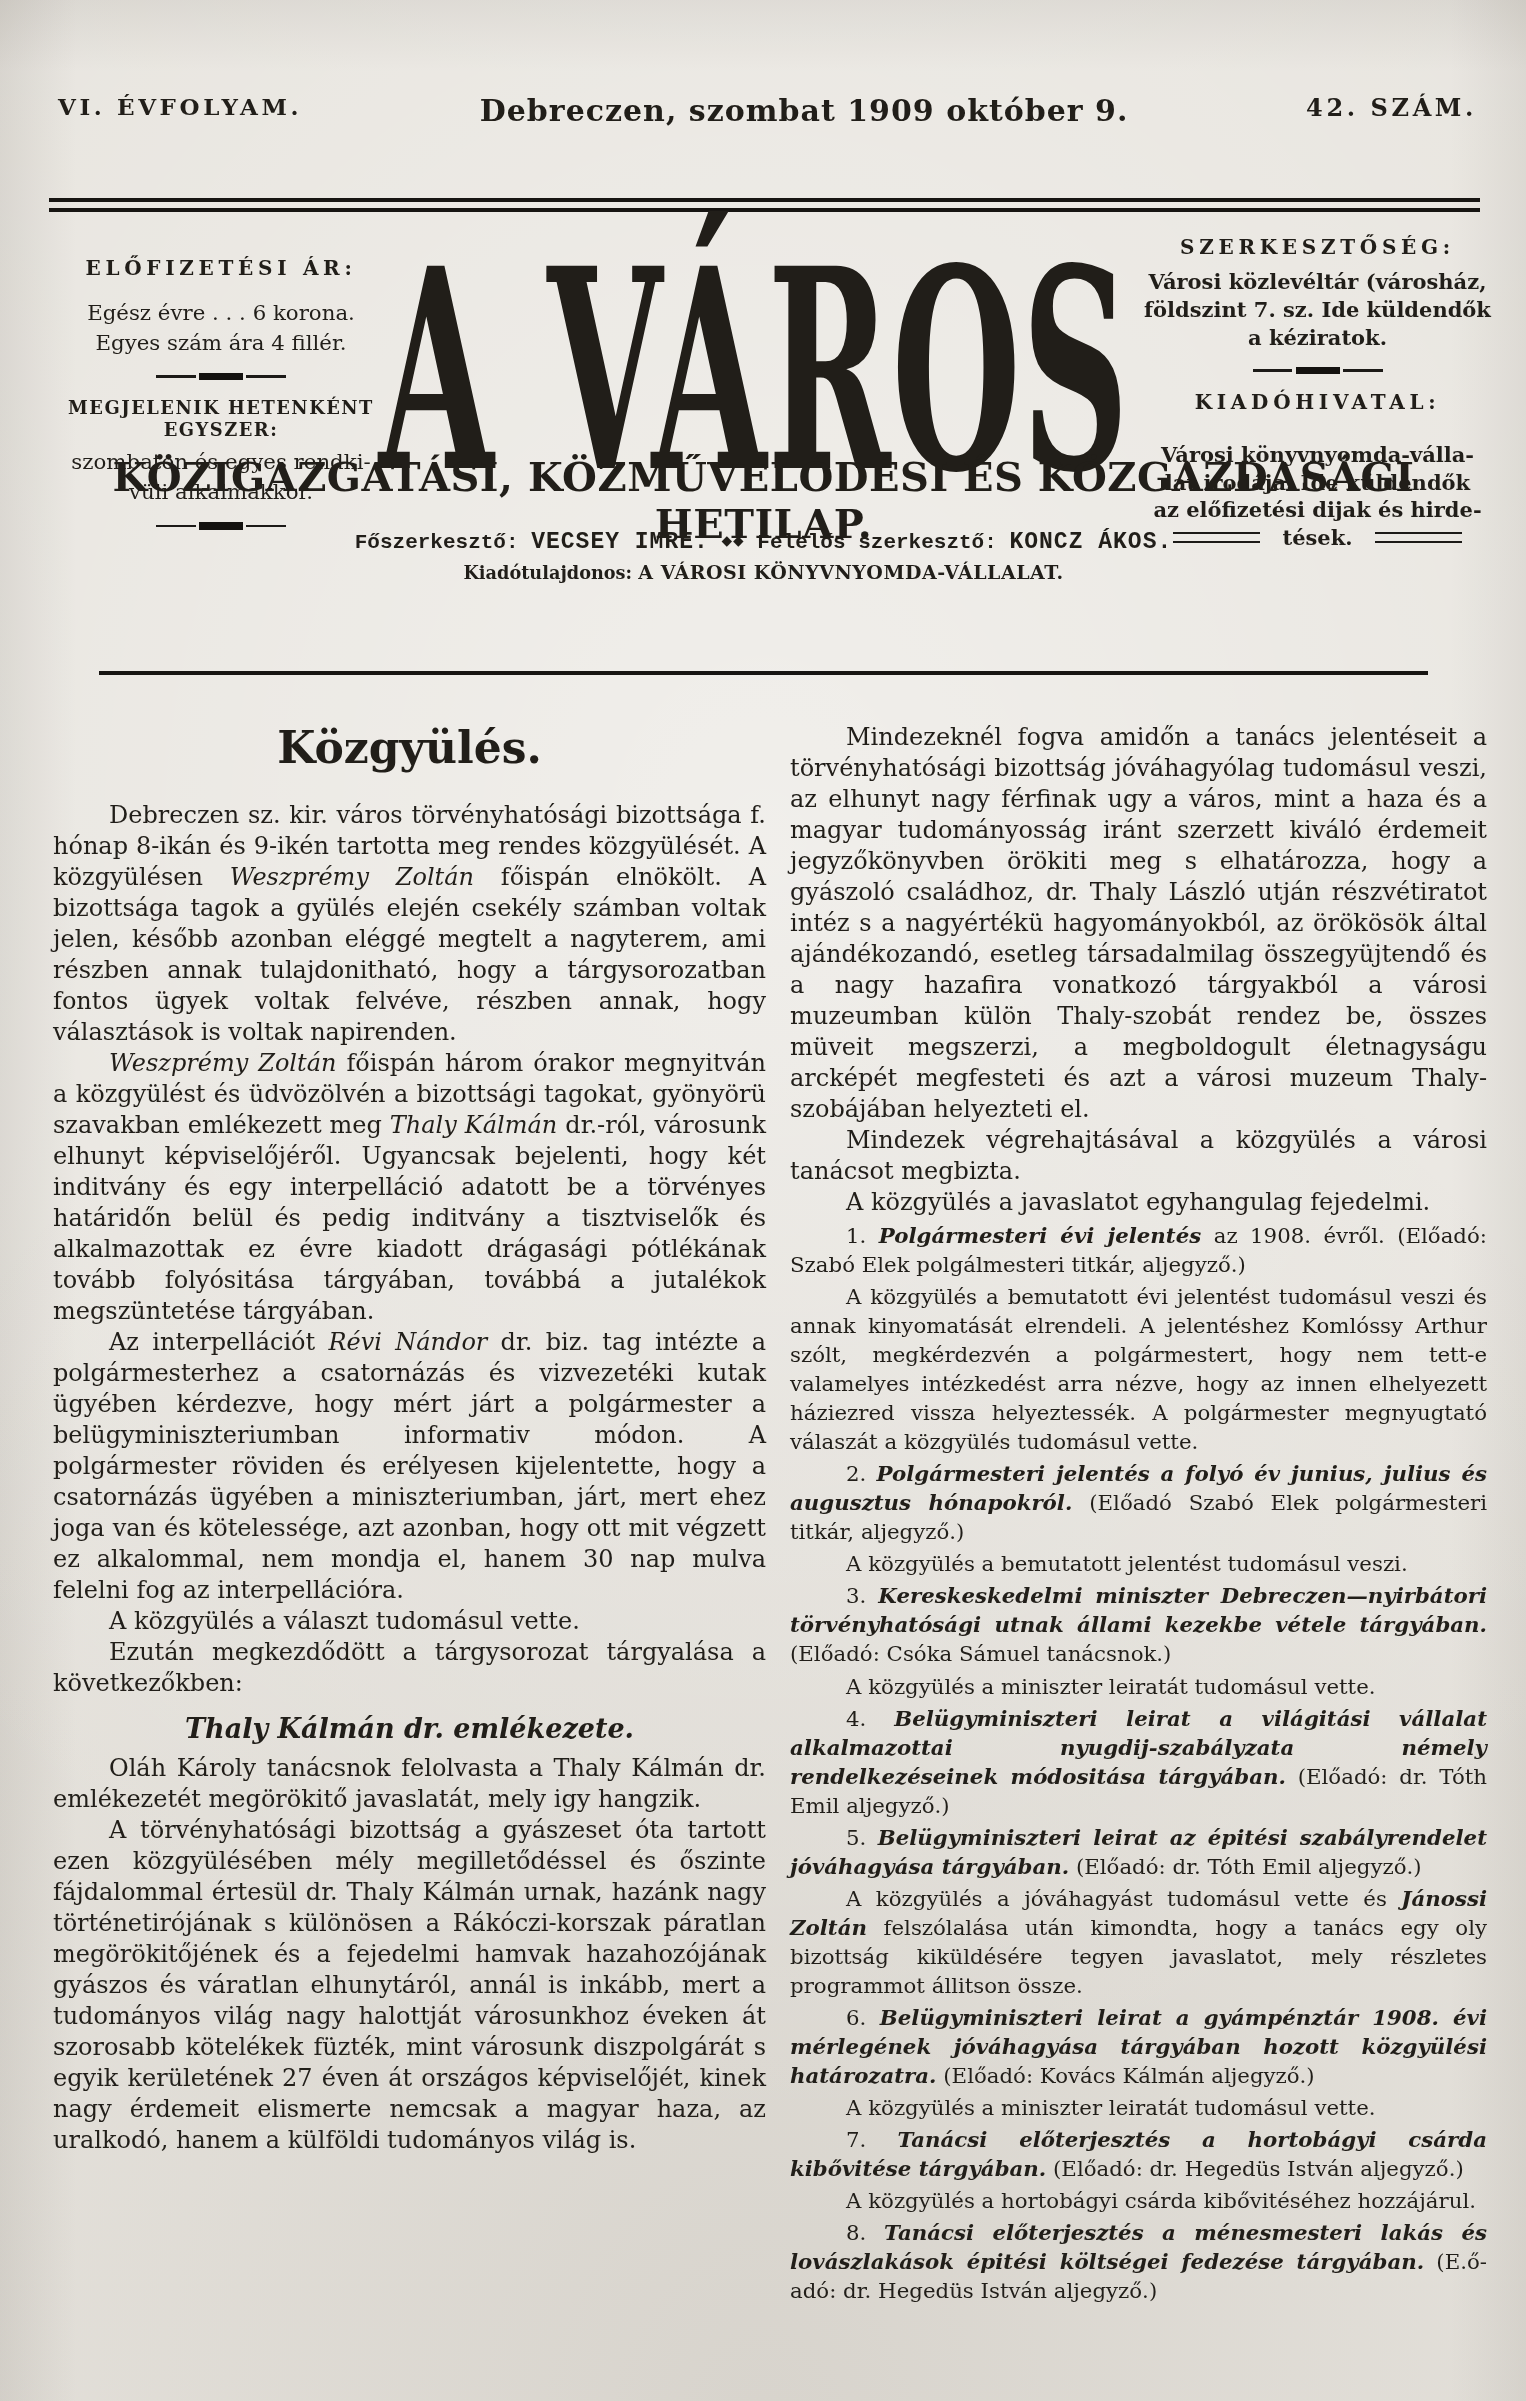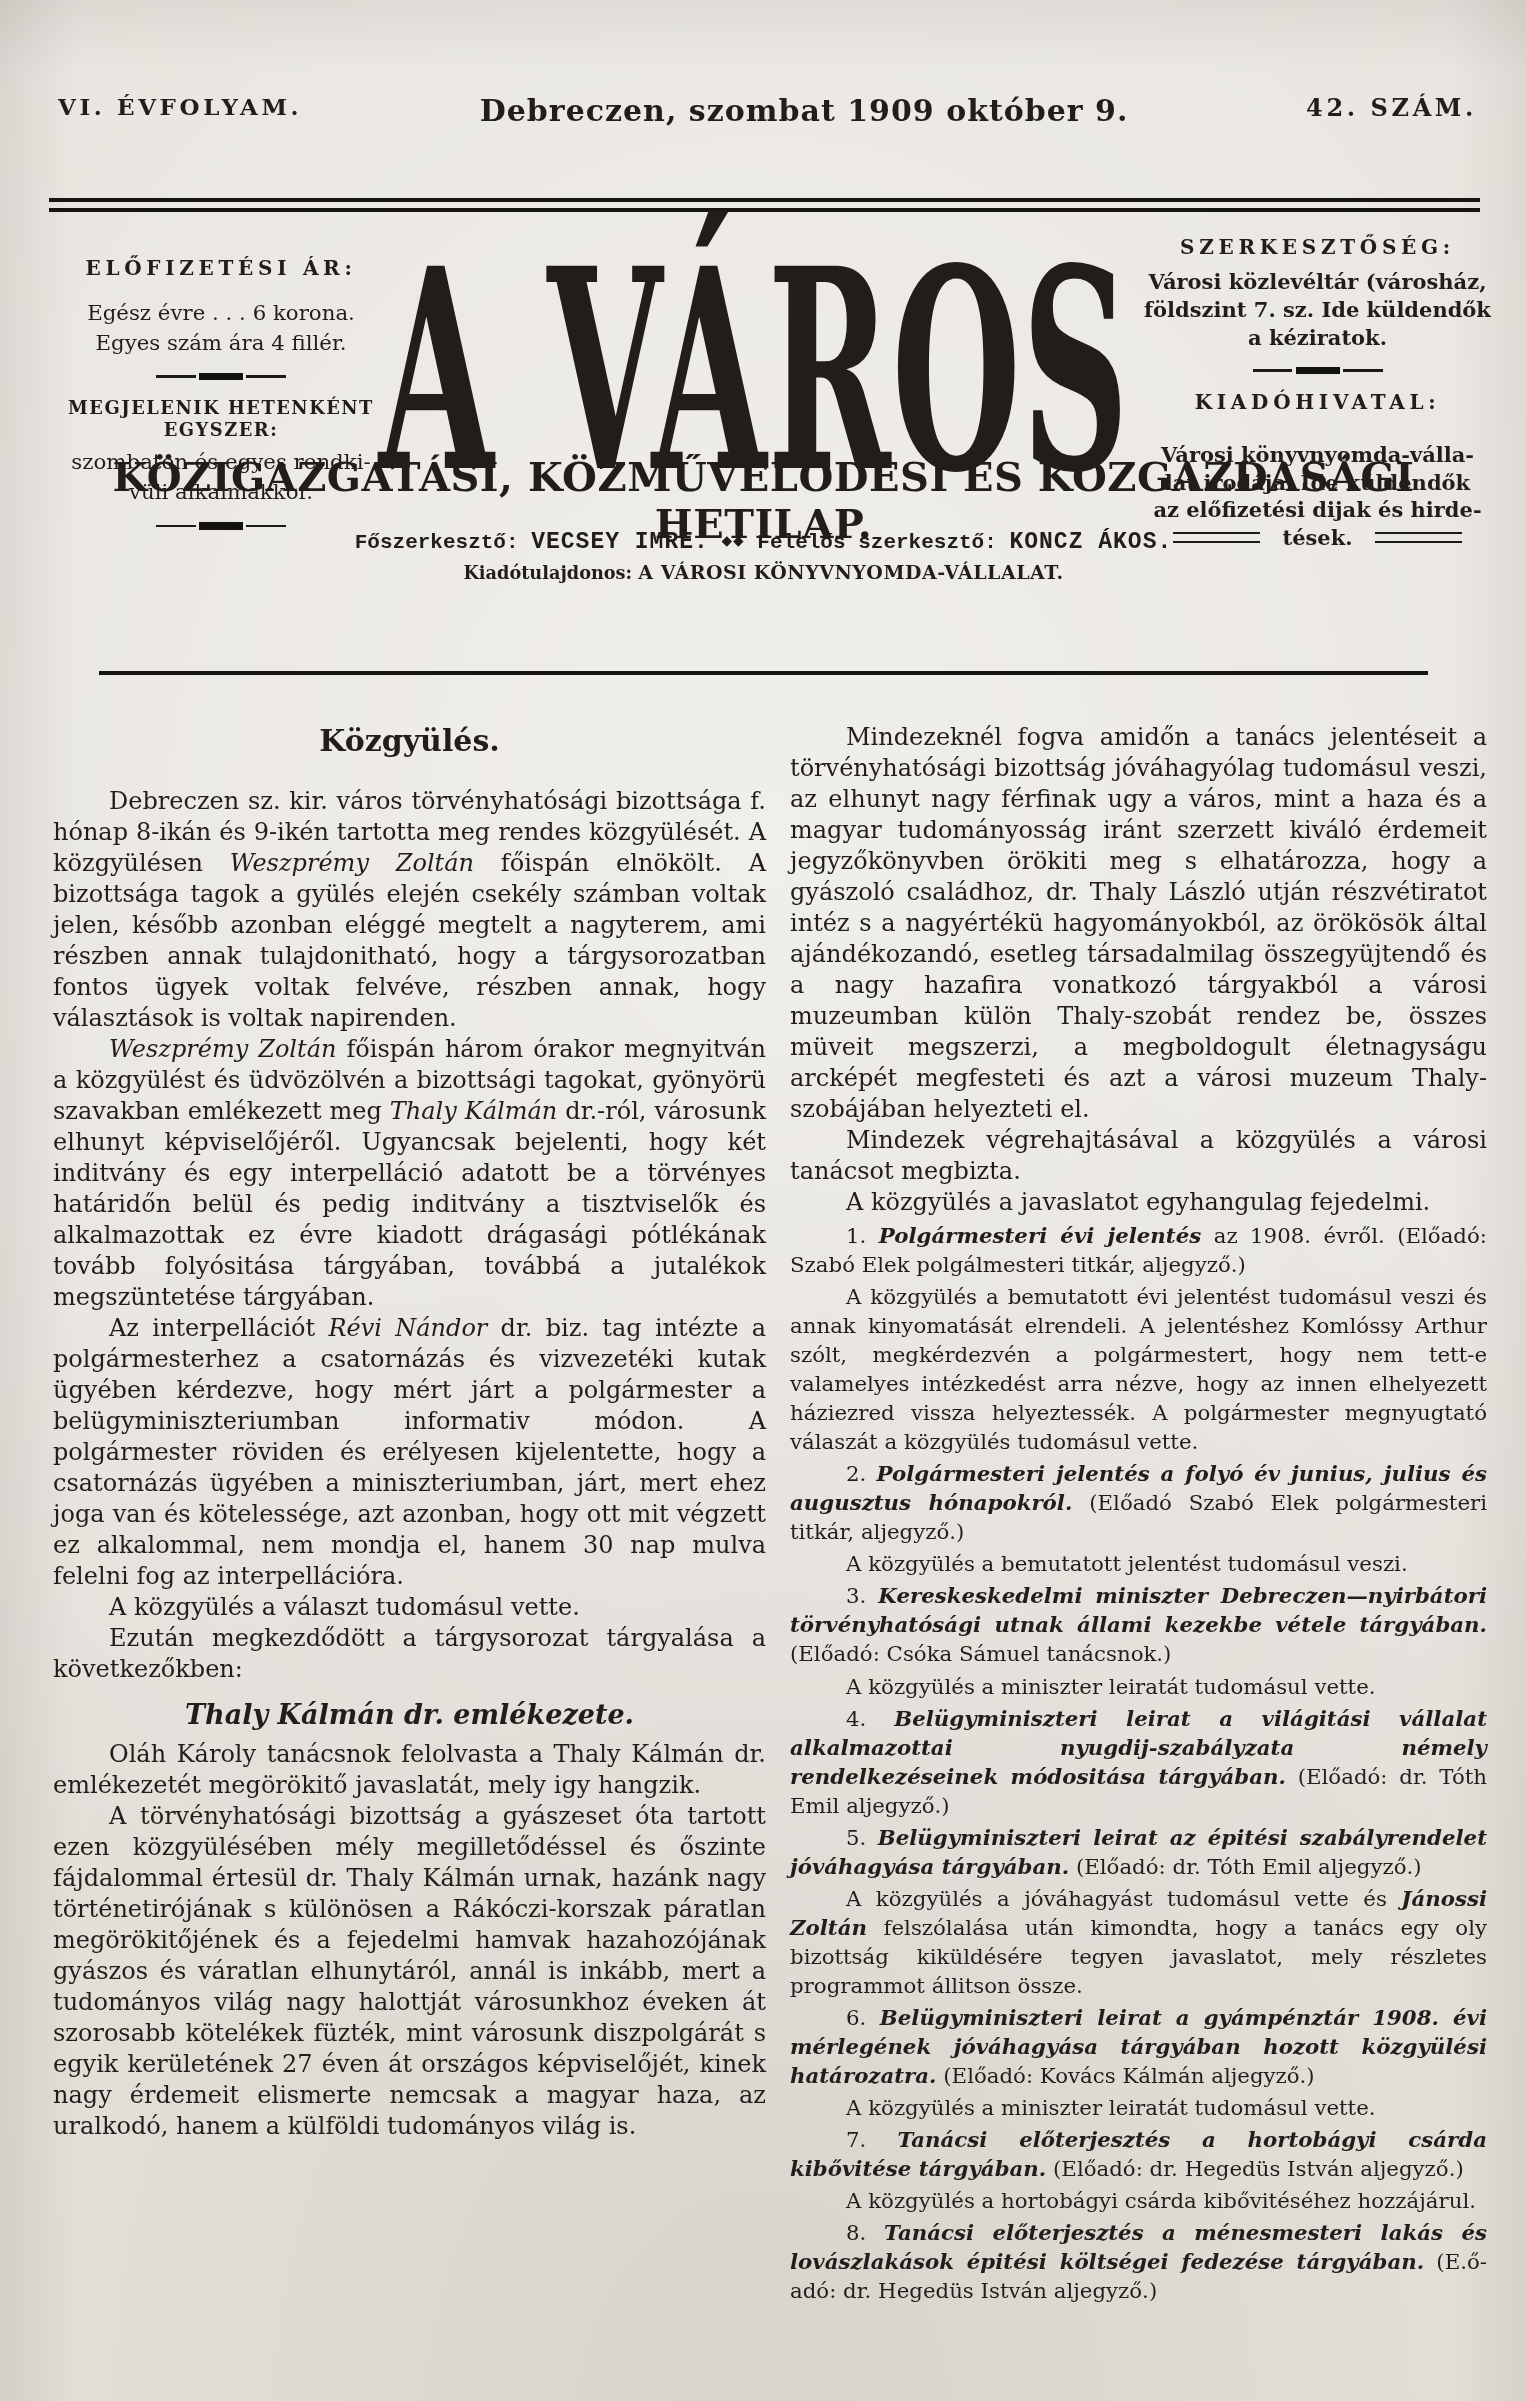--- a/index.html
+++ b/index.html
@@ -44,21 +44,21 @@
   .editors .diamonds{font-size:17.7px;vertical-align:1.6px;letter-spacing:1px;}
   .pubrow{top:561px;left:0;width:100%;text-align:center;font-size:17.7px;font-weight:bold;}
   .pubrow .pubval{font-size:19px;letter-spacing:0.5px;}
   .col-rule{top:671px;left:99px;width:1329px;height:3.6px;background:#171512;}
   
   .column{top:722px;text-align:justify;font-size:24px;line-height:31px;}
   .col-left{left:53px;width:713px;}
   .col-right{left:790px;width:697px;}
   .column p{margin:0;text-indent:56px;}
   .column p.item{font-size:21.3px;line-height:29px;margin-top:3.1px;}
-  .article-title{text-align:center;font-weight:bold;font-size:30px;line-height:1;margin:4.2px 0 30px;}
+  .article-title{text-align:center;font-weight:bold;font-size:44px;line-height:1;margin:4.2px 0 30px;}
   .sub-head{text-align:center;font-weight:bold;font-style:italic;font-size:27px;margin:13.5px 0 9.4px;}
   .r-i{font-style:italic;}
   .r-bi{font-style:italic;font-weight:bold;}
 </style>
 </head>
 <body>
 
 <div class="page">
 
   <div class="abs top-row">

